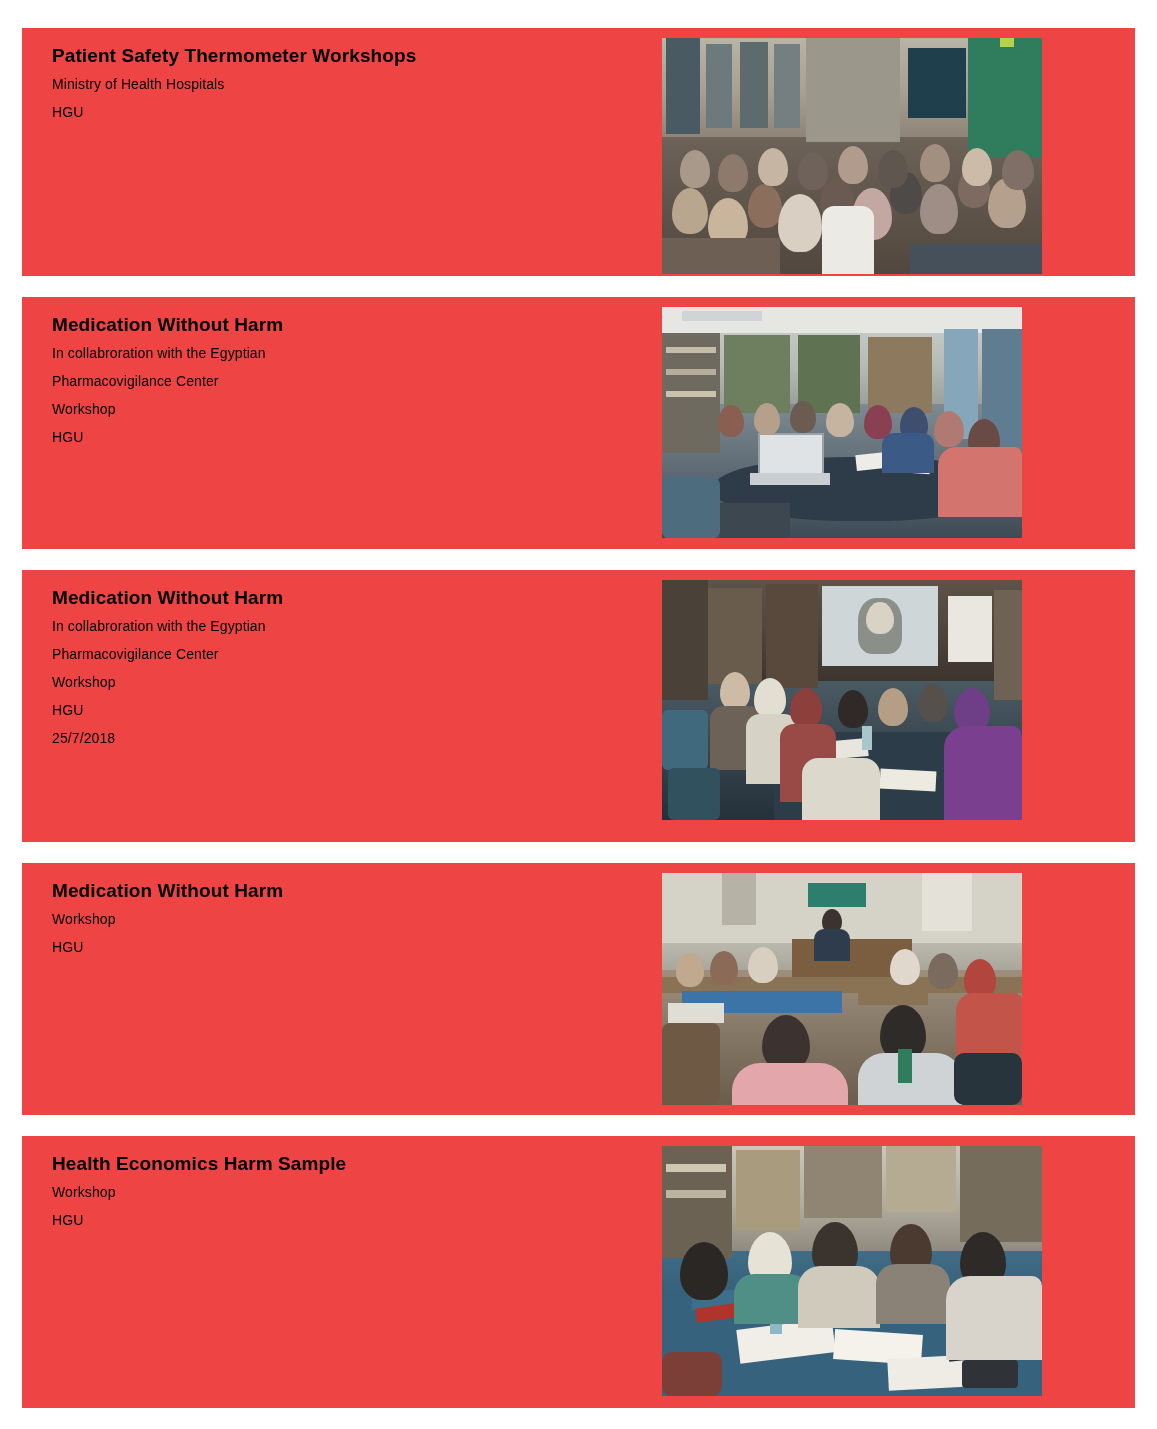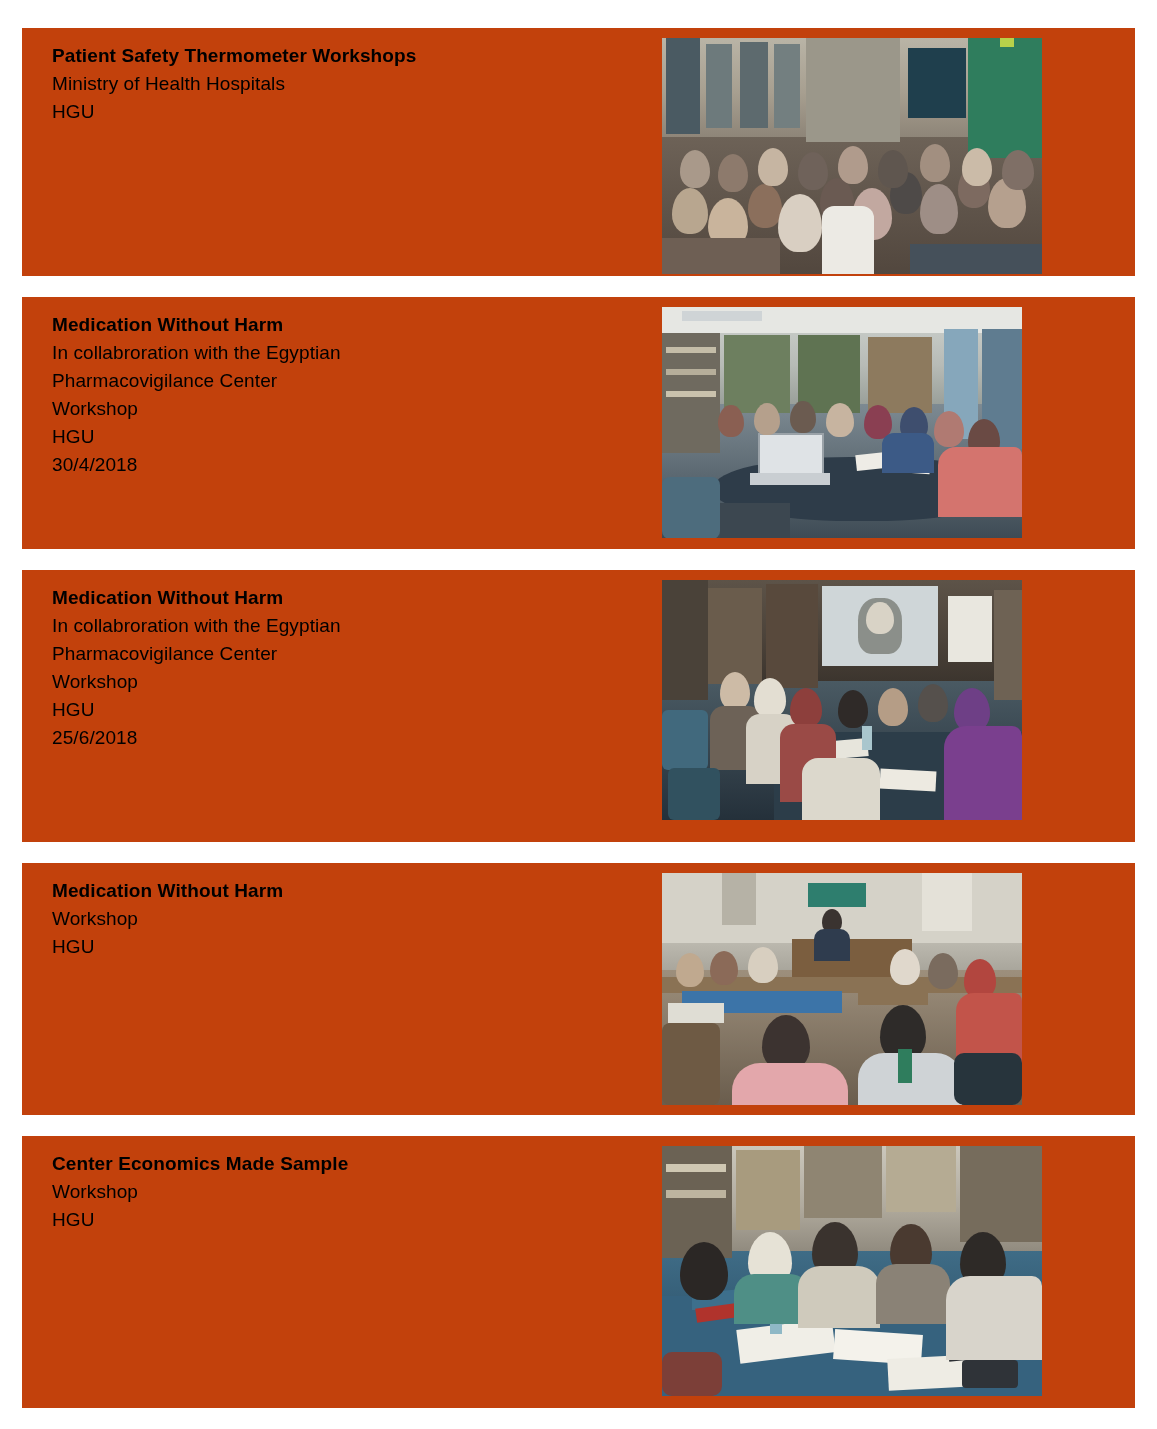--- a/index.html
+++ b/index.html
@@ -18,21 +18,21 @@
     position: relative;
     width: 1157px;
     height: 1429px;
     box-sizing: border-box;
     padding: 28px 22px 0 22px;
   }
   .event-row {
     position: relative;
     display: flex;
     align-items: flex-start;
-    background: #c2410c;
+    background: #ef4444;
     box-sizing: border-box;
     margin-bottom: 21px;
     padding: 10px 12px 10px 10px;
     overflow: hidden;
   }
   .row-1 { height: 248px; }
   .row-2 { height: 252px; }
   .row-3 { height: 272px; }
   .row-4 { height: 252px; }
   .row-5 { height: 272px; }
@@ -45,21 +45,21 @@
     box-sizing: border-box;
   }
   .ev-title {
     font-size: 19px;
     font-weight: bold;
     line-height: 28px;
     letter-spacing: 0.1px;
     white-space: pre-wrap;
   }
   .ev-line {
-    font-size: 19px;
+    font-size: 14px;
     font-weight: normal;
     line-height: 28px;
     letter-spacing: 0.1px;
     white-space: pre-wrap;
   }
   .img-col {
     flex: 1 1 auto;
     display: flex;
     justify-content: flex-start;
     padding-left: 10px;
@@ -164,21 +164,20 @@
     </div>
   </div>
 
   <div class="event-row row-2">
     <div class="text-col">
       <div class="ev-title">Medication Without Harm</div>
       <div class="ev-line">In collabroration with the Egyptian</div>
       <div class="ev-line">Pharmacovigilance Center</div>
       <div class="ev-line">Workshop</div>
       <div class="ev-line">HGU</div>
-      <div class="ev-line">30/4/2018</div>
     </div>
     <div class="img-col">
       <div class="photo ph-2 p2">
         <div class="sky"></div>
         <div class="floor"></div>
 
         <div class="rect" style="left:0;top:0;width:360px;height:26px;background:#e6e7e3;"></div>
         <div class="rect" style="left:20px;top:4px;width:80px;height:10px;background:#cfd4d6;"></div>
 
         <div class="rect" style="left:0;top:26px;width:58px;height:120px;background:#6f6a5f;"></div>
@@ -217,21 +216,21 @@
     </div>
   </div>
 
   <div class="event-row row-3">
     <div class="text-col">
       <div class="ev-title">Medication Without Harm</div>
       <div class="ev-line">In collabroration with the Egyptian</div>
       <div class="ev-line">Pharmacovigilance Center</div>
       <div class="ev-line">Workshop</div>
       <div class="ev-line">HGU</div>
-      <div class="ev-line">25/6/2018</div>
+      <div class="ev-line">25/7/2018</div>
     </div>
     <div class="img-col">
       <div class="photo ph-3 p3">
         <div class="sky"></div>
         <div class="floor"></div>
 
         <div class="rect" style="left:0;top:0;width:46px;height:120px;background:#4a4239;"></div>
         <div class="rect" style="left:46px;top:8px;width:54px;height:96px;background:#6a5c4c;"></div>
         <div class="rect" style="left:104px;top:4px;width:52px;height:104px;background:#58493c;"></div>
 
@@ -306,21 +305,21 @@
 
         <div class="rect" style="left:0;top:150px;width:58px;height:82px;background:#6e5a44;border-radius:8px;"></div>
         <div class="rect" style="left:292px;top:180px;width:68px;height:52px;background:#27343c;border-radius:10px;"></div>
         <div class="rect" style="left:6px;top:130px;width:56px;height:20px;background:#dfddd4;"></div>
       </div>
     </div>
   </div>
 
   <div class="event-row row-5">
     <div class="text-col">
-      <div class="ev-title">Center Economics Made Sample</div>
+      <div class="ev-title">Health Economics Harm Sample</div>
       <div class="ev-line">Workshop</div>
       <div class="ev-line">HGU</div>
     </div>
     <div class="img-col">
       <div class="photo ph-5 p5">
         <div class="sky"></div>
         <div class="floor"></div>
 
         <div class="rect" style="left:0;top:0;width:70px;height:112px;background:#6b6254;"></div>
         <div class="rect" style="left:4px;top:18px;width:60px;height:8px;background:#cfc7b2;"></div>

